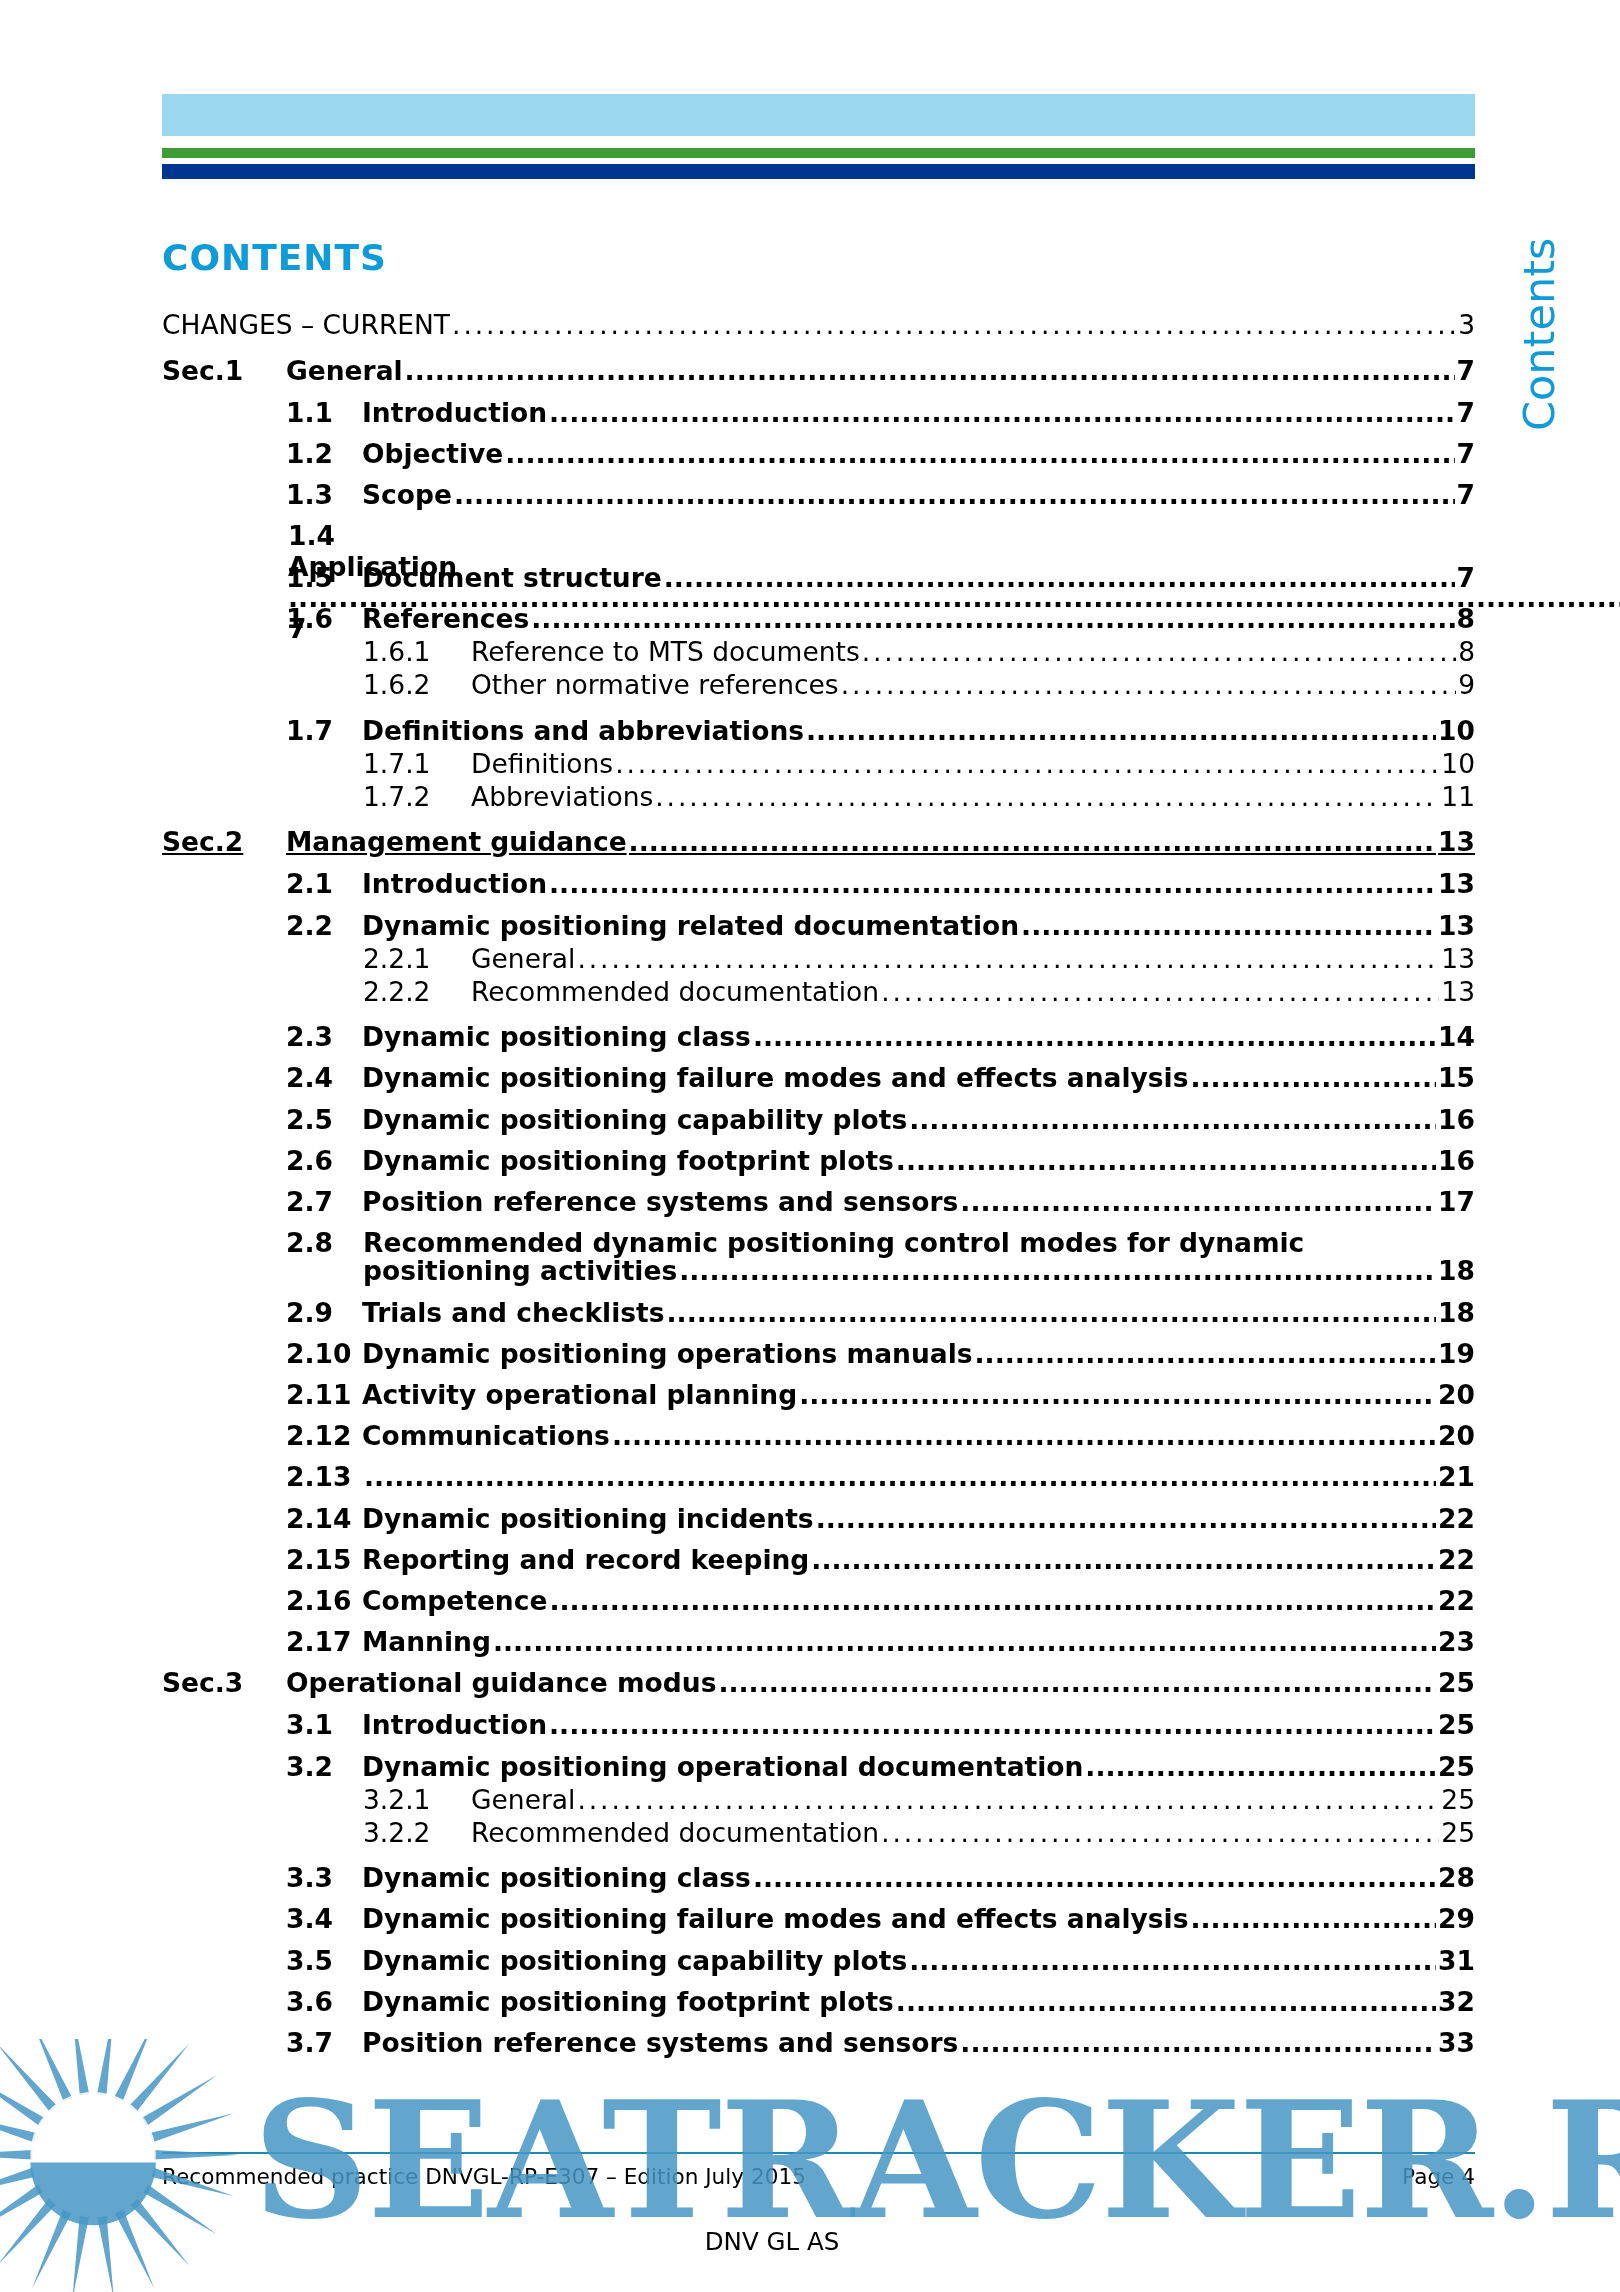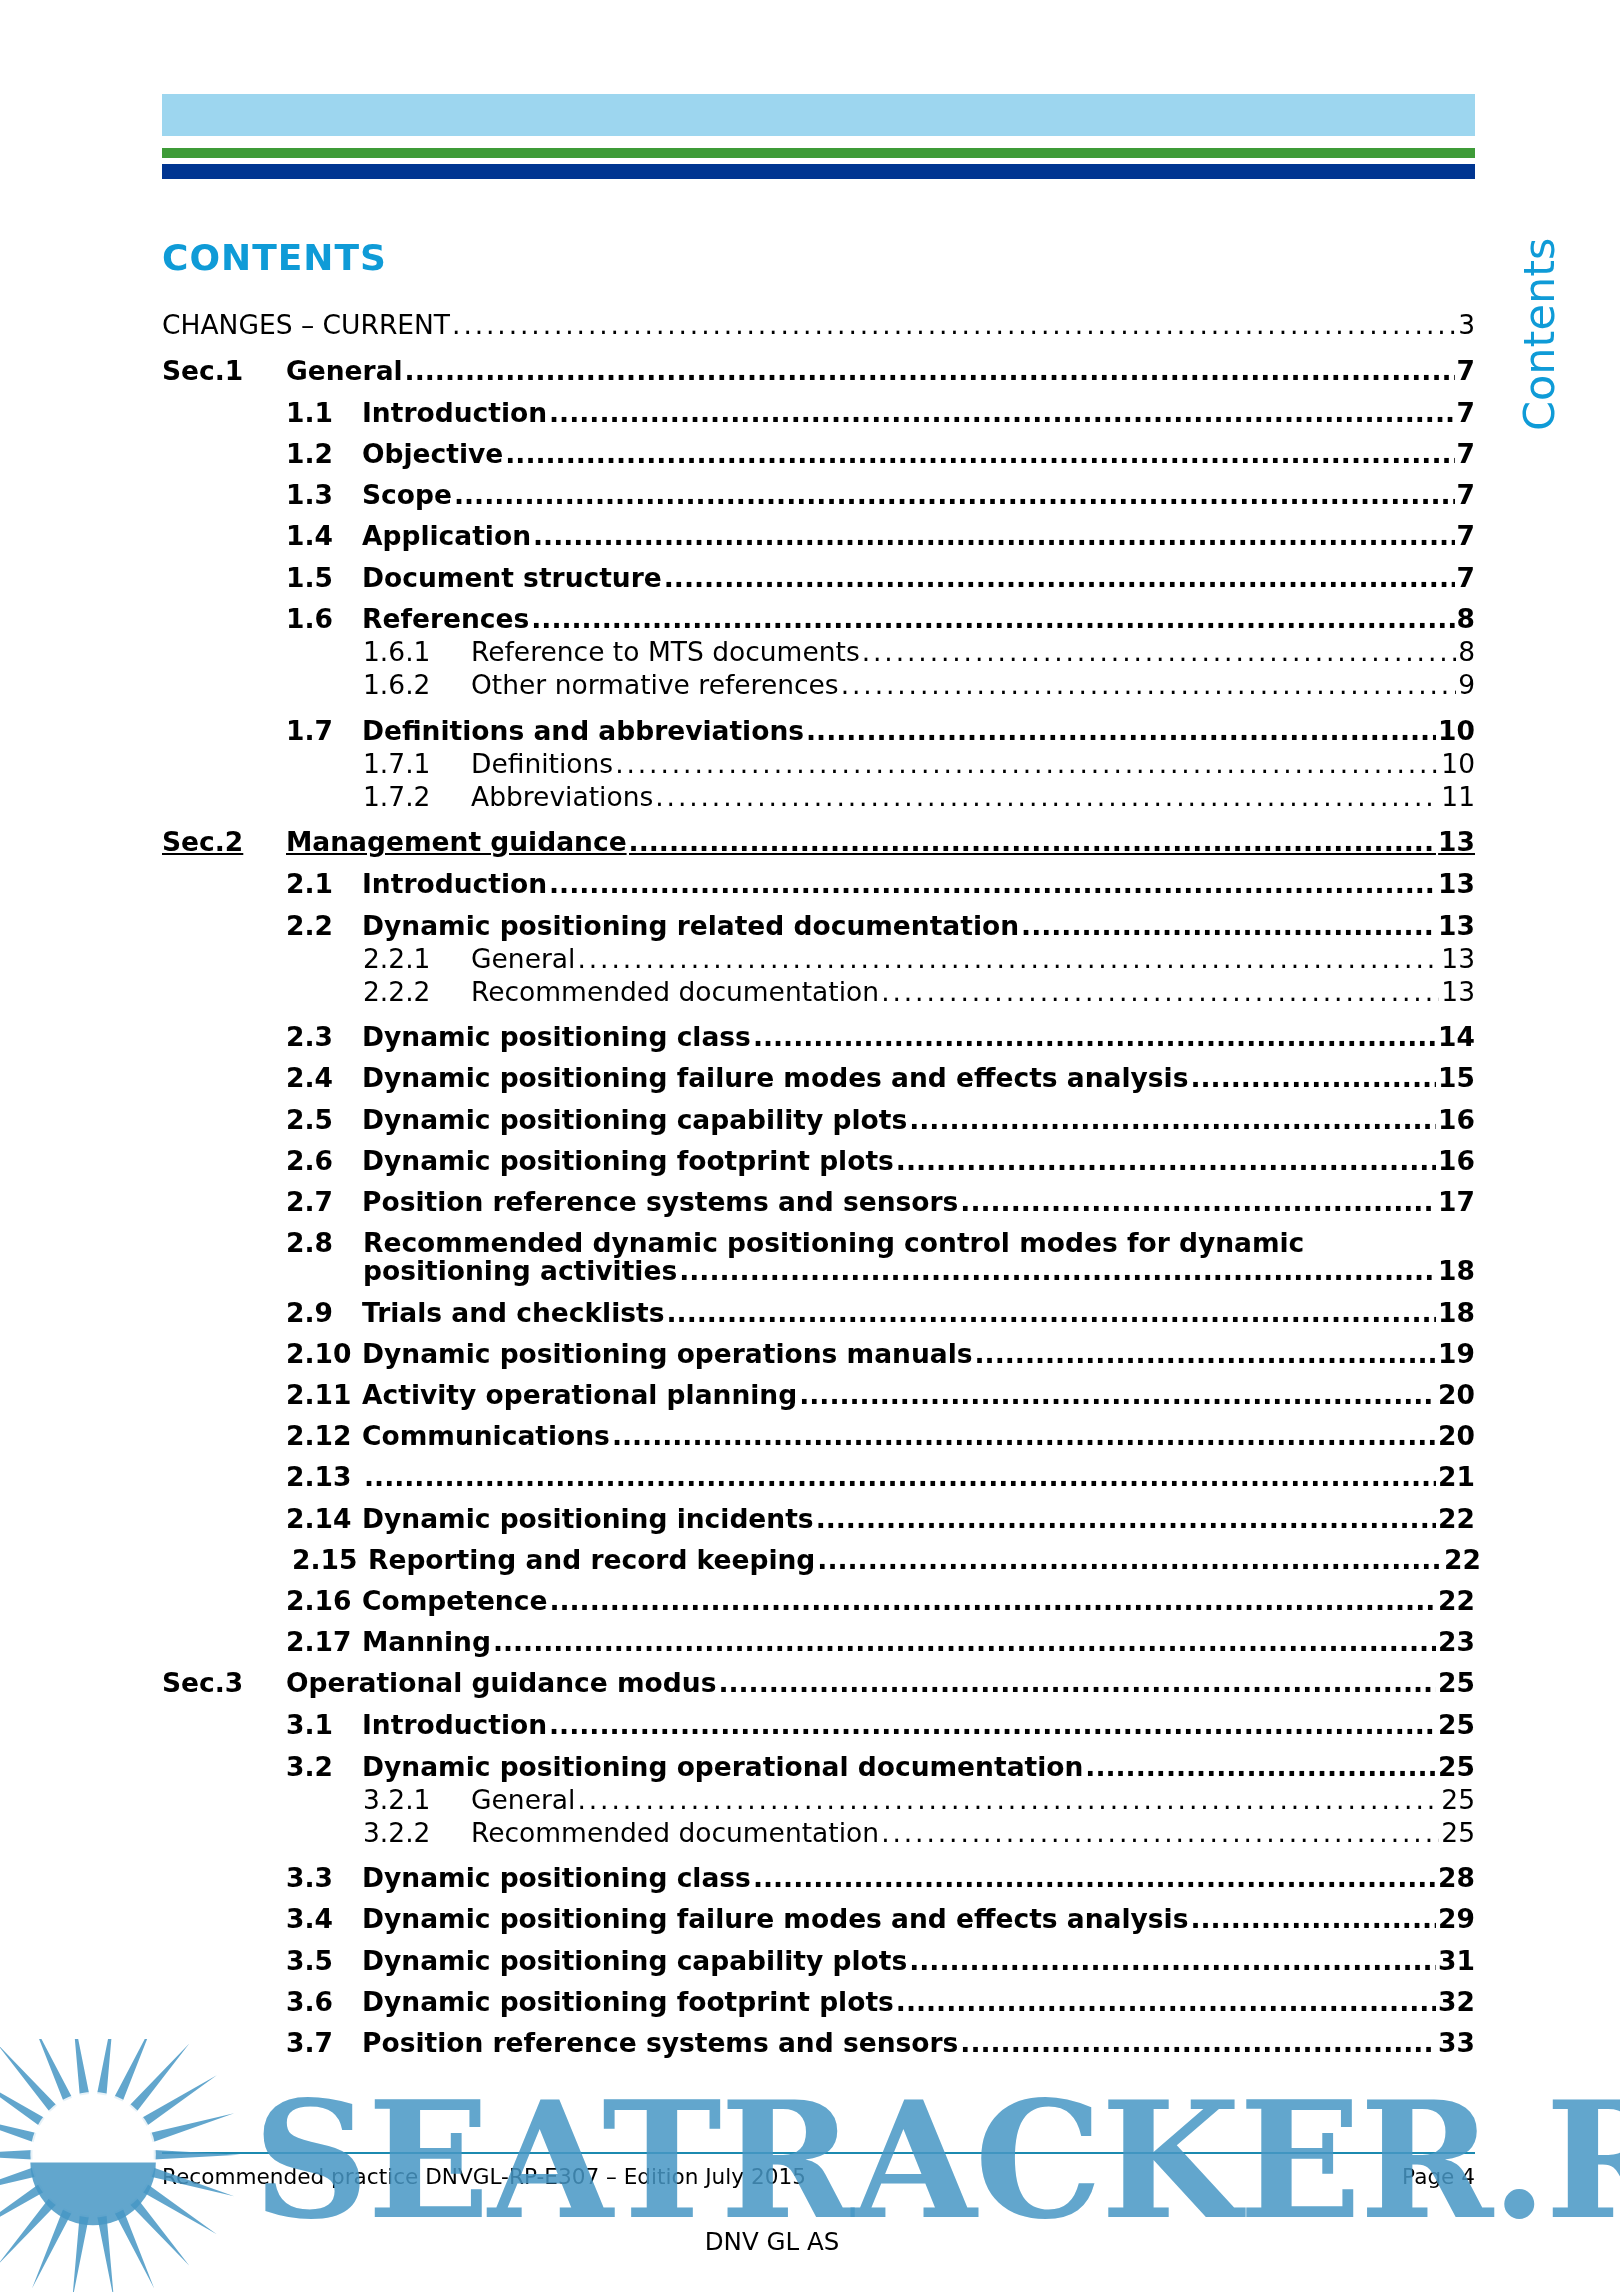--- a/index.html
+++ b/index.html
@@ -76,21 +76,21 @@
       <span class="label">Objective</span>
       <span class="leader"></span>
       <span class="page">7</span>
     </div>
     <div class="row sub" style="left: 286px; top: 479px; width: 1189px;">
       <span class="num">1.3</span>
       <span class="label">Scope</span>
       <span class="leader"></span>
       <span class="page">7</span>
     </div>
-    <div class="row sub" style="left: 286px; top: 520px; width: 1189px;">
+    <div class="row sub" style="left: 286px; top: 520px; width: 1189px; flex-direction: column;">
       <span class="num">1.4</span>
       <span class="label">Application</span>
       <span class="leader"></span>
       <span class="page">7</span>
     </div>
     <div class="row sub" style="left: 286px; top: 562px; width: 1189px;">
       <span class="num">1.5</span>
       <span class="label">Document structure</span>
       <span class="leader"></span>
       <span class="page">7</span>
@@ -226,21 +226,21 @@
       <span class="num">2.13</span>
       <span class="leader"></span>
       <span class="page">21</span>
     </div>
     <div class="row sub" style="left: 286px; top: 1503px; width: 1189px;">
       <span class="num">2.14</span>
       <span class="label">Dynamic positioning incidents</span>
       <span class="leader"></span>
       <span class="page">22</span>
     </div>
-    <div class="row sub" style="left: 292px; top: 1544px; width: 1189px;">
+    <div class="row sub" style="left: 286px; top: 1544px; width: 1189px;">
       <span class="num">2.15</span>
       <span class="label">Reporting and record keeping</span>
       <span class="leader"></span>
       <span class="page">22</span>
     </div>
     <div class="row sub" style="left: 286px; top: 1585px; width: 1189px;">
       <span class="num">2.16</span>
       <span class="label">Competence</span>
       <span class="leader"></span>
       <span class="page">22</span>

